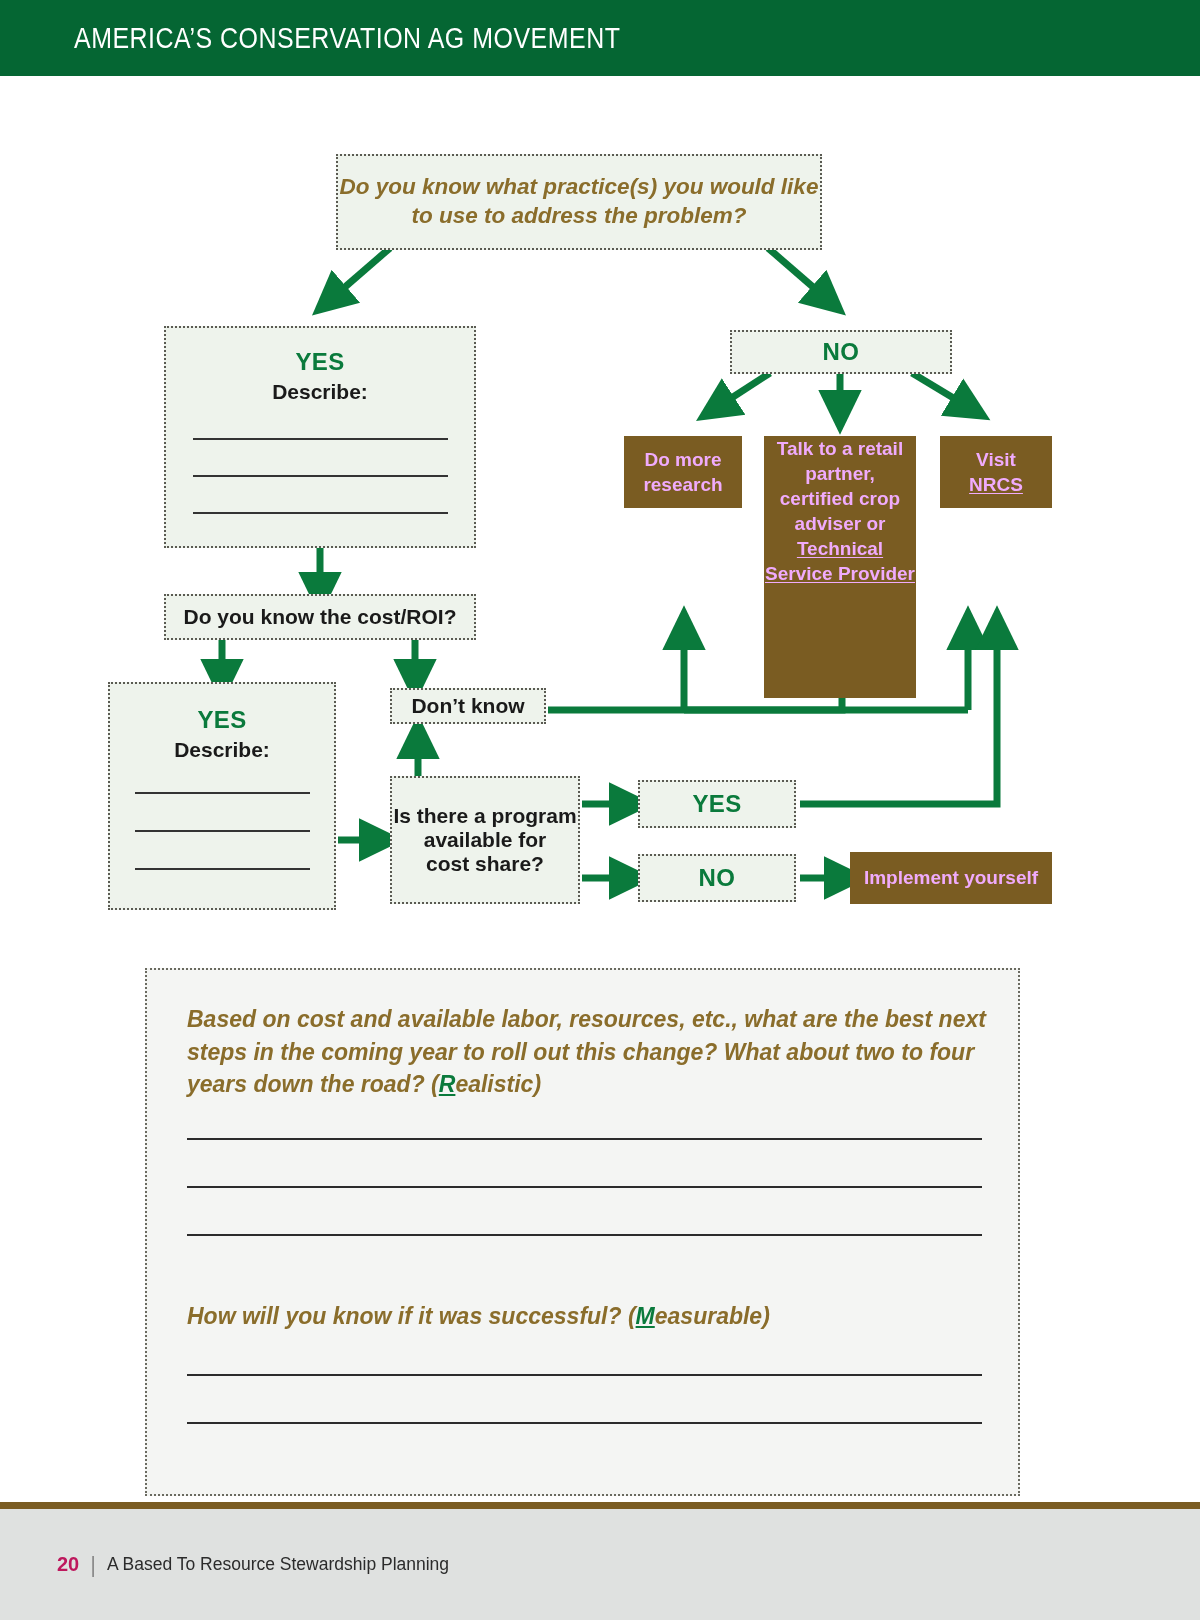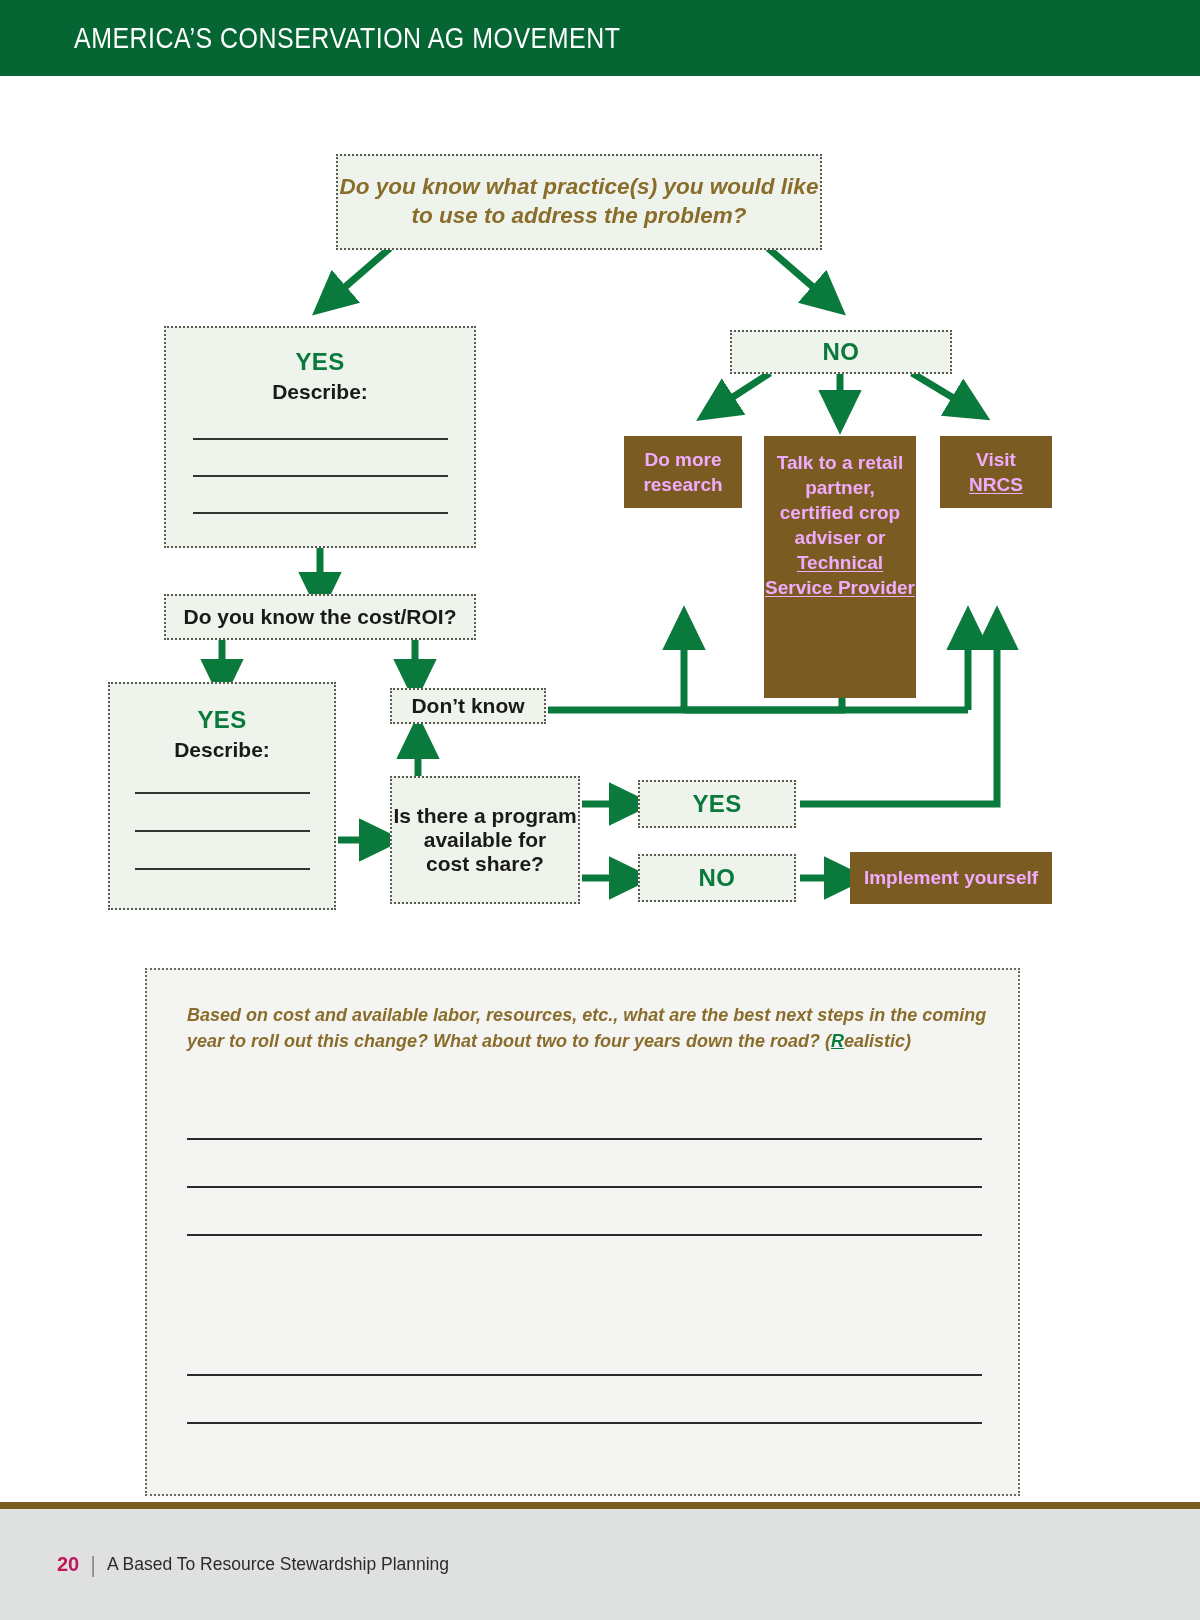--- a/index.html
+++ b/index.html
@@ -89,21 +89,21 @@
   .worksheet {
     position: absolute;
     left: 145px; top: 968px;
     width: 875px; height: 528px;
     background: #f4f5f3;
     border: 2px dotted #6a6a60;
   }
   .ws-q {
     color: #8a6d2b;
     font-weight: bold; font-style: italic;
-    font-size: 18px; line-height: 1.42;
+    font-size: 23px; line-height: 1.42;
     font-family: "Liberation Sans Narrow", "Liberation Sans", sans-serif;
     font-stretch: condensed;
   }
   .ws-q .hl { color: #0a7a3c; text-decoration: underline; }
   .ws-line {
     border-bottom: 2.2px solid #2b2b2b;
     height: 0;
   }
 
   
@@ -201,21 +201,21 @@
     </div>
 
     <div class="node" style="left:730px; top:254px; width:222px; height:44px;">
       <div class="t-green">NO</div>
     </div>
 
     <div class="node solid" style="left:624px; top:360px; width:118px; height:72px;">
       <div class="t-cream">Do more research</div>
     </div>
 
-    <div class="node solid" style="left:764px; top:360px; width:152px; height:262px; justify-content:flex-start; padding-top:14px;">
+    <div class="node solid" style="left:764px; top:360px; width:152px; height:262px; justify-content:flex-start; ">
       <div class="t-cream">
         <span>Talk to a retail</span><br>
         <span>partner,</span><br>
         <span>certified crop</span><br>
         <span>adviser or</span><br>
         <u>Technical</u><br>
         <u>Service Provider</u>
       </div>
     </div>
 
@@ -270,20 +270,23 @@
     <div class="ws-q" style="position:absolute; left:40px; top:33px; width:800px;">
       <span>Based on cost and available labor, resources, etc., what are the best next steps in the coming year to roll out this change? What about two to four years down the road? (</span><span class="hl">R</span><span>ealistic)</span>
     </div>
 
     <div style="position:absolute; left:40px; top:168px; width:795px;">
       <div class="ws-line"></div>
       <div class="ws-line" style="margin-top:46px;"></div>
       <div class="ws-line" style="margin-top:46px;"></div>
     </div>
 
+    <div class="ws-q" style="position:absolute; left:40px; top:330px; width:800px;">
+      <span>How will you know if it was successful? (</span><span class="hl">M</span><span>easurable)</span>
+    </div>
 
     <div style="position:absolute; left:40px; top:404px; width:795px;">
       <div class="ws-line"></div>
       <div class="ws-line" style="margin-top:46px;"></div>
     </div>
   </div>
 
   <div class="foot-rule"></div>
   <div class="footer">
     <div class="foot-num">20</div>

